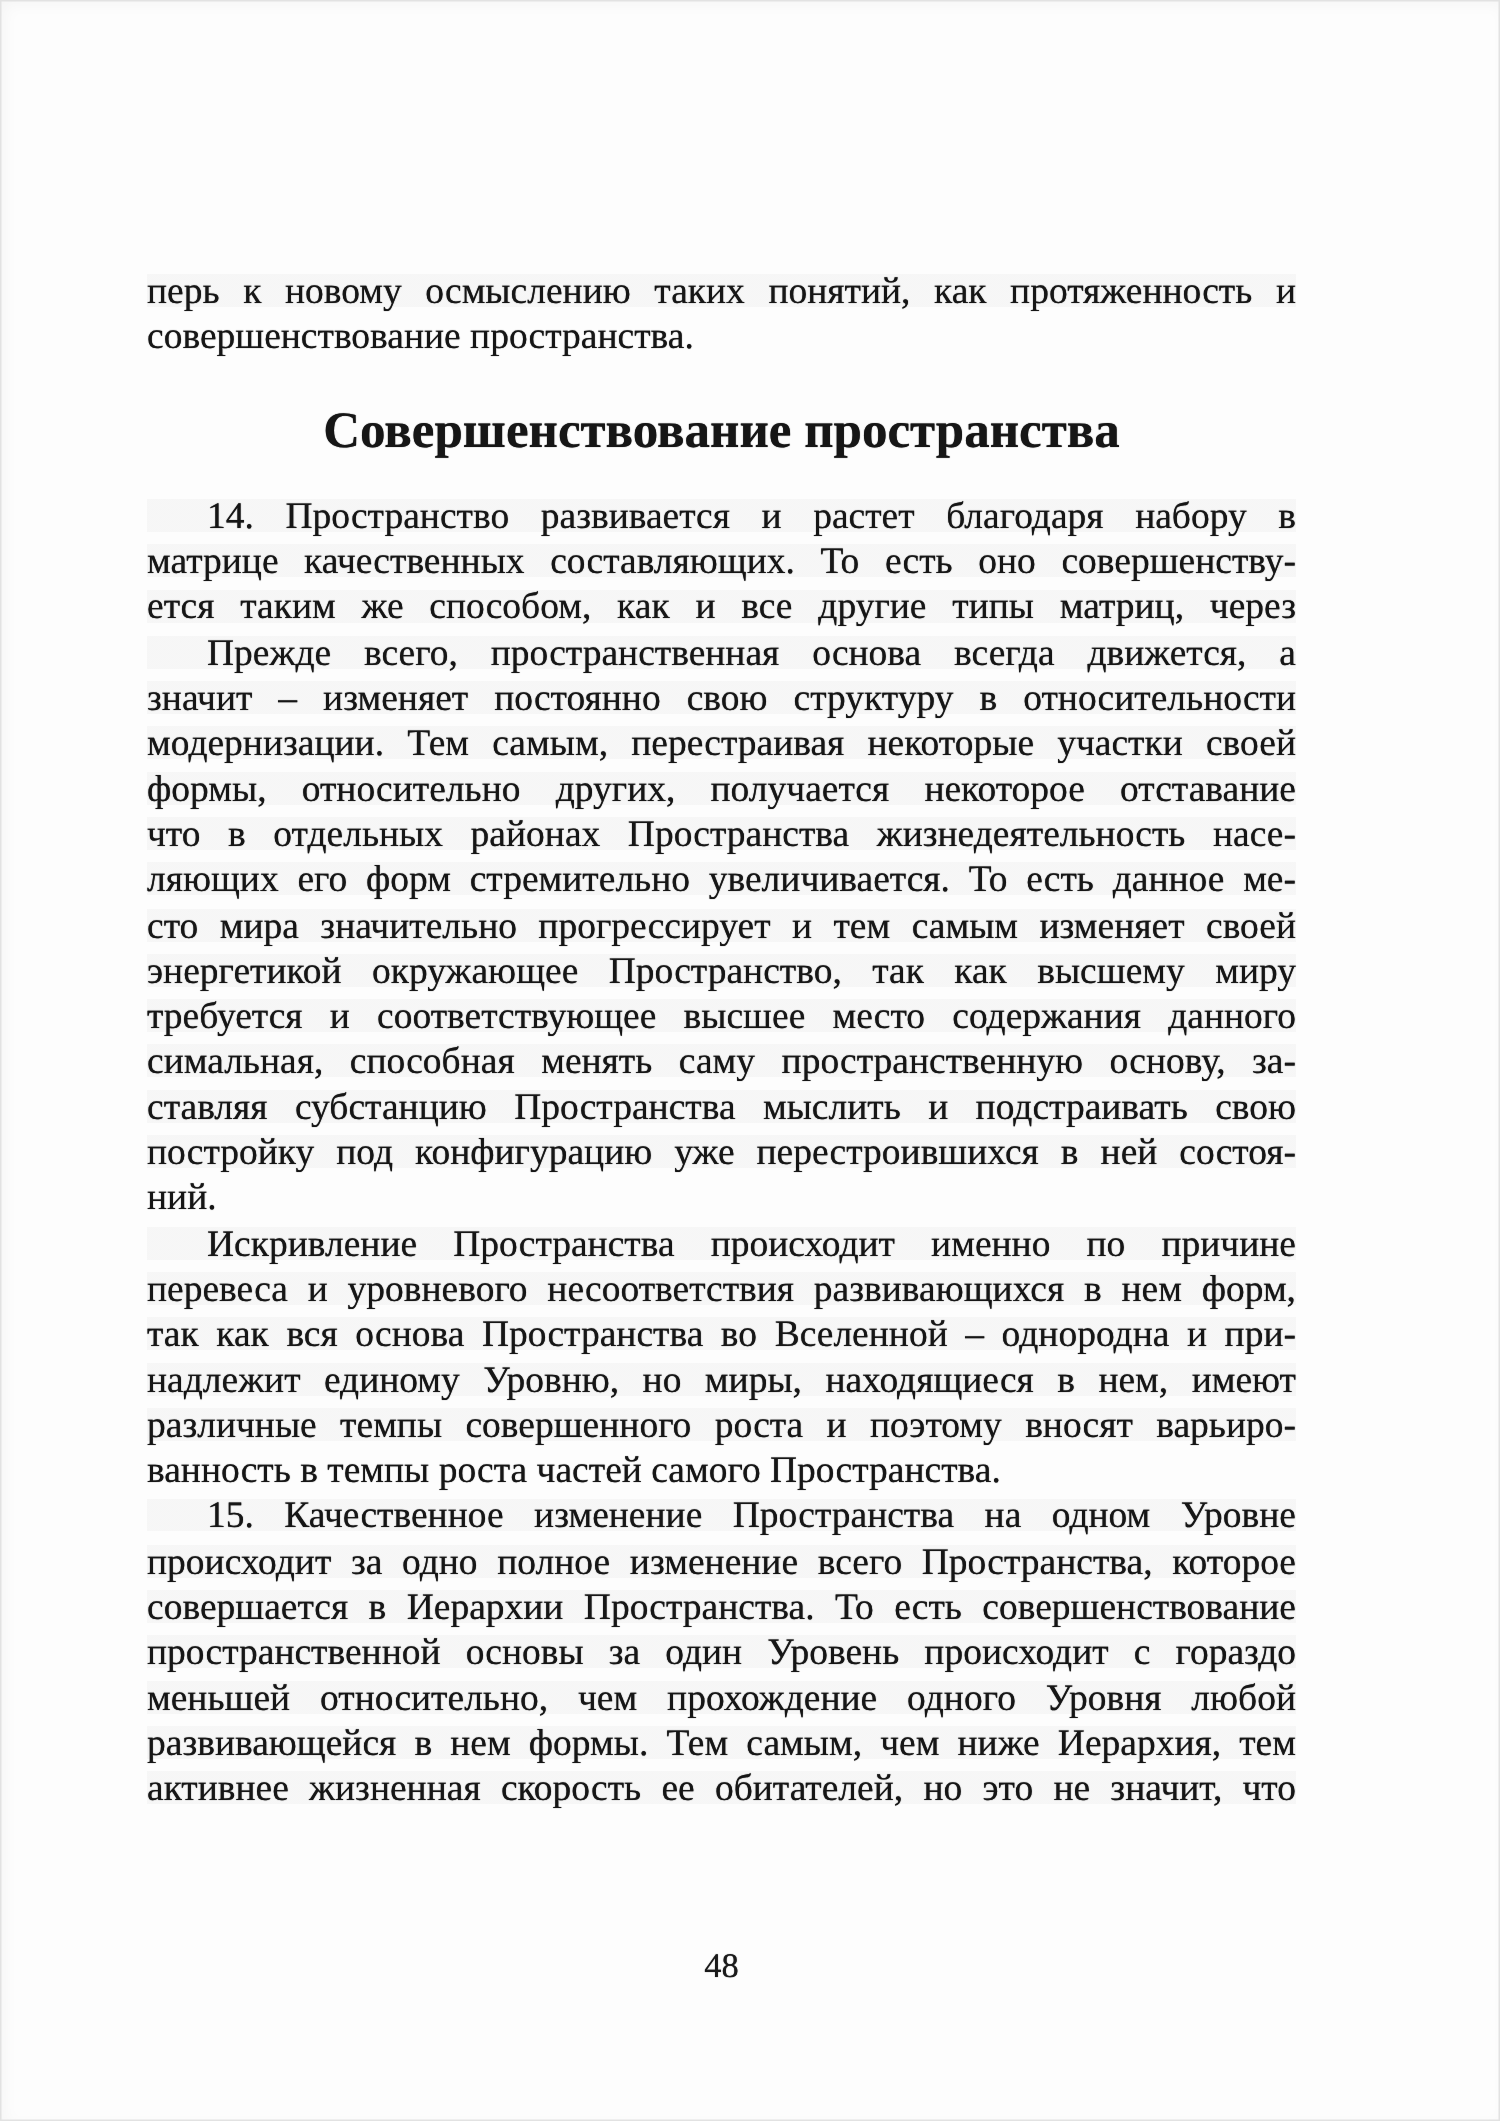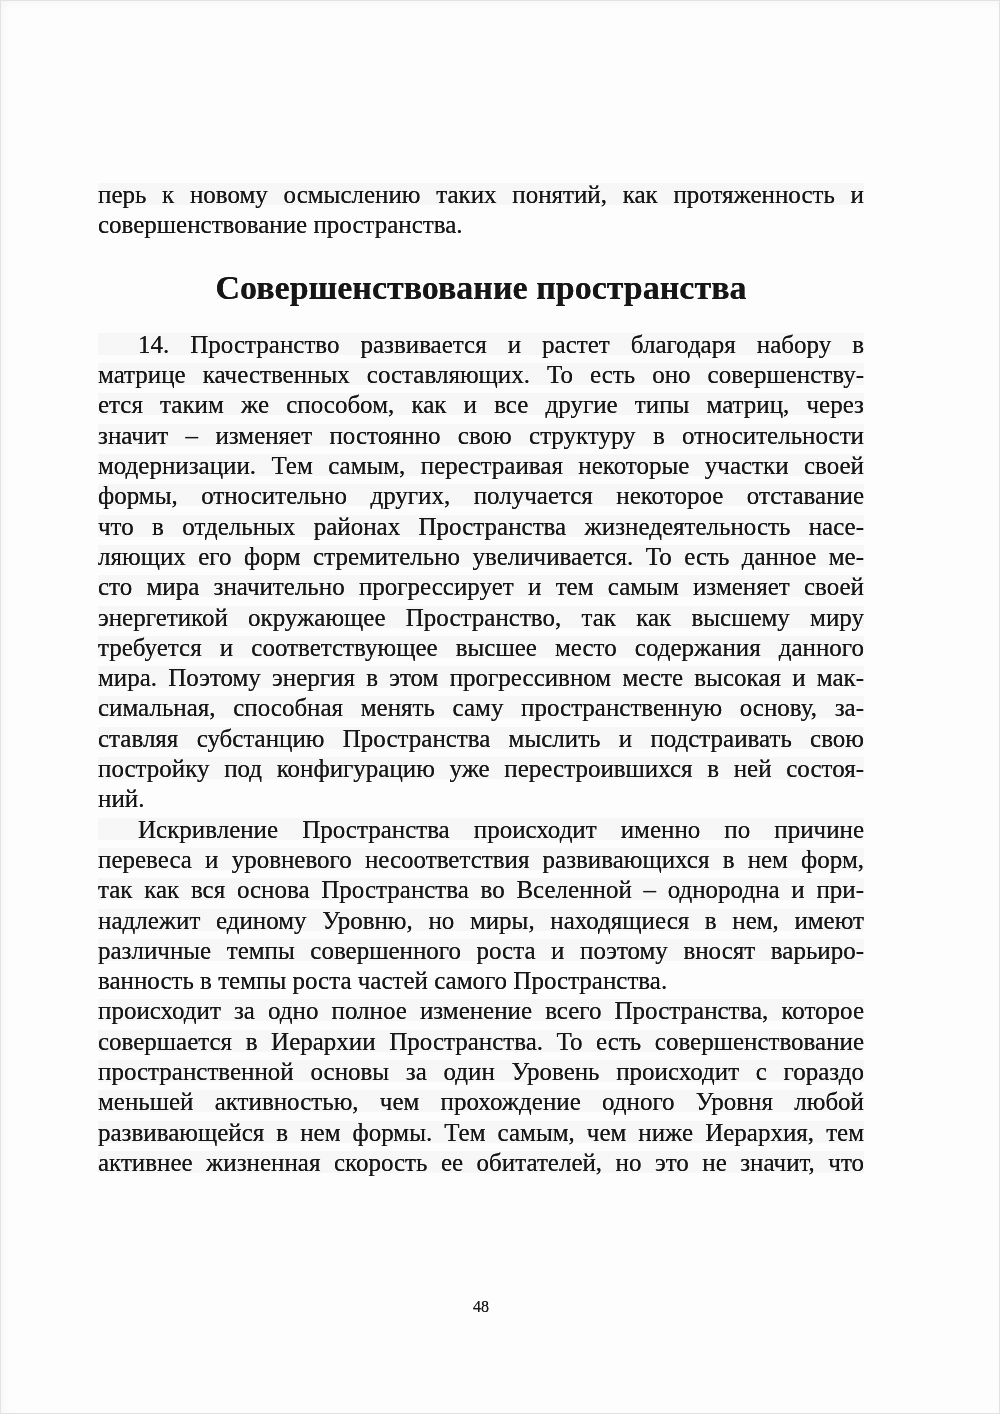--- a/index.html
+++ b/index.html
@@ -44,66 +44,67 @@
     font-weight: 700;
     font-size: 34px;
     line-height: 30.3px;
   }
   .page-number {
     position: absolute;
     left: 98px;
     top: 1298px;
     width: 766px;
     text-align: center;
-    font-size: 16px;
+    font-size: 23px;
     color: #1a1a1a;
     text-shadow: 0 0 0.6px rgba(20,20,20,0.9);
   }
 </style>
 </head>
 <body>
 
 <div class="page">
   <div class="text-block" id="content">
       <div class="block">
         <div class="line">перь к новому осмыслению таких понятий, как протяженность и</div>
         <div class="line left">совершенствование пространства.</div>
       </div>
       <div class="heading">Совершенствование пространства</div>
       <div class="block">
         <div class="line indent">14. Пространство развивается и растет благодаря набору в</div>
         <div class="line">матрице качественных составляющих. То есть оно совершенству-</div>
         <div class="line">ется таким же способом, как и все другие типы матриц, через</div>
       </div>
       <div class="block">
+        <div class="line indent">Прежде всего, пространственная основа всегда движется, а</div>
         <div class="line">значит – изменяет постоянно свою структуру в относительности</div>
         <div class="line">модернизации. Тем самым, перестраивая некоторые участки своей</div>
         <div class="line">формы, относительно других, получается некоторое отставание</div>
         <div class="line">что в отдельных районах Пространства жизнедеятельность насе-</div>
         <div class="line">ляющих его форм стремительно увеличивается. То есть данное ме-</div>
         <div class="line">сто мира значительно прогрессирует и тем самым изменяет своей</div>
         <div class="line">энергетикой окружающее Пространство, так как высшему миру</div>
         <div class="line">требуется и соответствующее высшее место содержания данного</div>
-        <div class="line">мира. Поэтому энергия в этом прогрессивном месте высокая и мак-</div>
         <div class="line">симальная, способная менять саму пространственную основу, за-</div>
         <div class="line">ставляя субстанцию Пространства мыслить и подстраивать свою</div>
         <div class="line">постройку под конфигурацию уже перестроившихся в ней состоя-</div>
         <div class="line left">ний.</div>
       </div>
       <div class="block">
         <div class="line indent">Искривление Пространства происходит именно по причине</div>
         <div class="line">перевеса и уровневого несоответствия развивающихся в нем форм,</div>
         <div class="line">так как вся основа Пространства во Вселенной – однородна и при-</div>
         <div class="line">надлежит единому Уровню, но миры, находящиеся в нем, имеют</div>
         <div class="line">различные темпы совершенного роста и поэтому вносят варьиро-</div>
         <div class="line left">ванность в темпы роста частей самого Пространства.</div>
       </div>
       <div class="block">
+        <div class="line indent">15. Качественное изменение Пространства на одном Уровне</div>
         <div class="line">происходит за одно полное изменение всего Пространства, которое</div>
         <div class="line">совершается в Иерархии Пространства. То есть совершенствование</div>
         <div class="line">пространственной основы за один Уровень происходит с гораздо</div>
-        <div class="line">меньшей активностью, чем прохождение одного Уровня любой</div>
+        <div class="line">меньшей относительно, чем прохождение одного Уровня любой</div>
         <div class="line">развивающейся в нем формы. Тем самым, чем ниже Иерархия, тем</div>
         <div class="line">активнее жизненная скорость ее обитателей, но это не значит, что</div>
       </div>
     </div>
   <div class="page-number">48</div>
 </div>
 
 </body></html>

